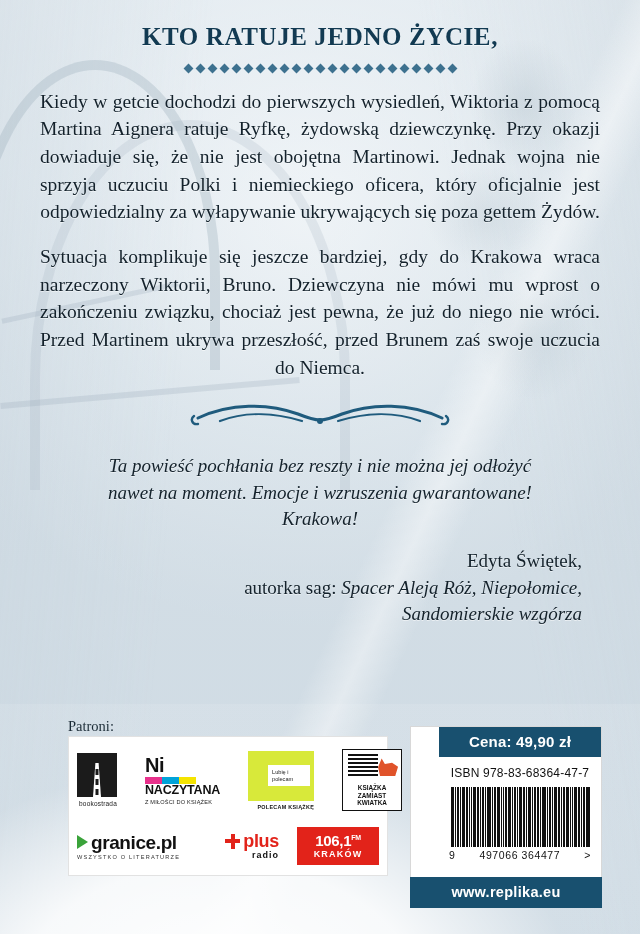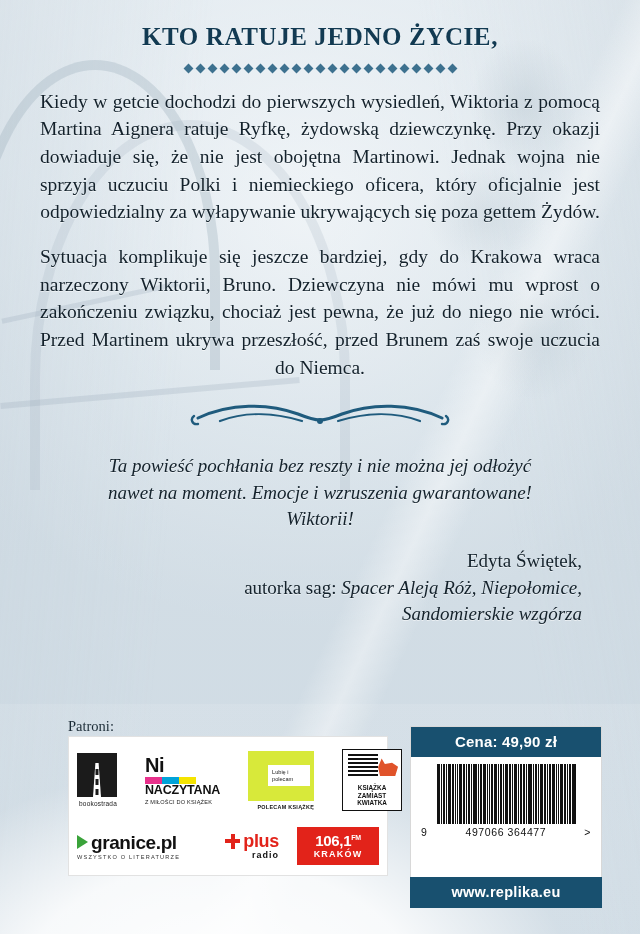--- a/index.html
+++ b/index.html
@@ -313,20 +313,21 @@
   
   .price-panel {
     position: absolute;
     right: 38px;
     top: 12px;
     width: 192px;
     height: 170px;
     background: #ffffff;
     border: 1px solid #d8d8d8;
     box-sizing: border-box;
+    padding-left: 28px;
   }
   .price-bar {
     background: #18506f;
     color: #ffffff;
     text-align: center;
     font-family: "Liberation Sans", sans-serif;
     font-size: 15px;
     font-weight: bold;
     padding: 6px 0 7px 0;
     letter-spacing: 0.2px;
@@ -432,21 +433,21 @@
       <path d="M30 20 C 56 10, 86 12, 112 20" fill="none" stroke="#1f5b7d" stroke-width="2.2" stroke-linecap="round"></path>
       <path d="M148 20 C 174 12, 204 10, 230 20" fill="none" stroke="#1f5b7d" stroke-width="2.2" stroke-linecap="round"></path>
       <circle cx="130" cy="20" r="3" fill="#1f5b7d"></circle>
       <path d="M4 15 C 0 18, 2 24, 8 23" fill="none" stroke="#1f5b7d" stroke-width="2.4" stroke-linecap="round"></path>
       <path d="M256 15 C 260 18, 258 24, 252 23" fill="none" stroke="#1f5b7d" stroke-width="2.4" stroke-linecap="round"></path>
     </svg>
 
     <div class="quote">
       <span class="qline">Ta powieść pochłania bez reszty i nie można jej odłożyć</span>
       <span class="qline">nawet na moment. Emocje i wzruszenia gwarantowane!</span>
-      <span class="qline">Wiktorii!</span>
+      <span class="qline">Krakowa!</span>
     </div>
 
     <div class="attribution">
       <span class="a-line">Edyta Świętek,</span>
       <span class="a-line">
         <span>autorka sag:</span>
         <em>Spacer Aleją Róż, Niepołomice,</em>
       </span>
       <span class="a-line">
         <em>Sandomierskie wzgórza</em>
@@ -524,20 +525,21 @@
             <div class="rk-city">KRAKÓW</div>
           </div>
         </div>
 
       </div>
 
     </div>
 
     <div class="price-panel">
       <div class="price-bar">Cena: 49,90 zł</div>
+      <div class="isbn-text">ISBN 978-83-68364-47-7</div>
       <div class="barcode">
         <i style="width:3px"></i>
         <i style="width:1px"></i>
         <i style="width:2px"></i>
         <i style="width:1px"></i>
         <i style="width:3px"></i>
         <i style="width:2px"></i>
         <i style="width:1px"></i>
         <i style="width:1px"></i>
         <i style="width:3px"></i>

